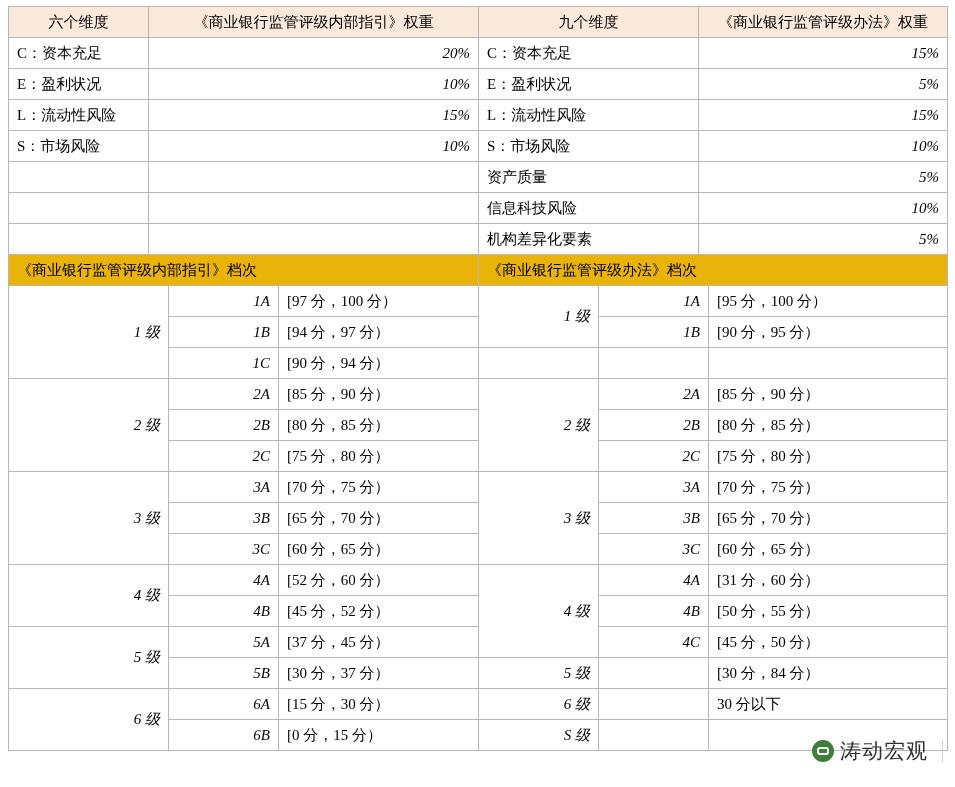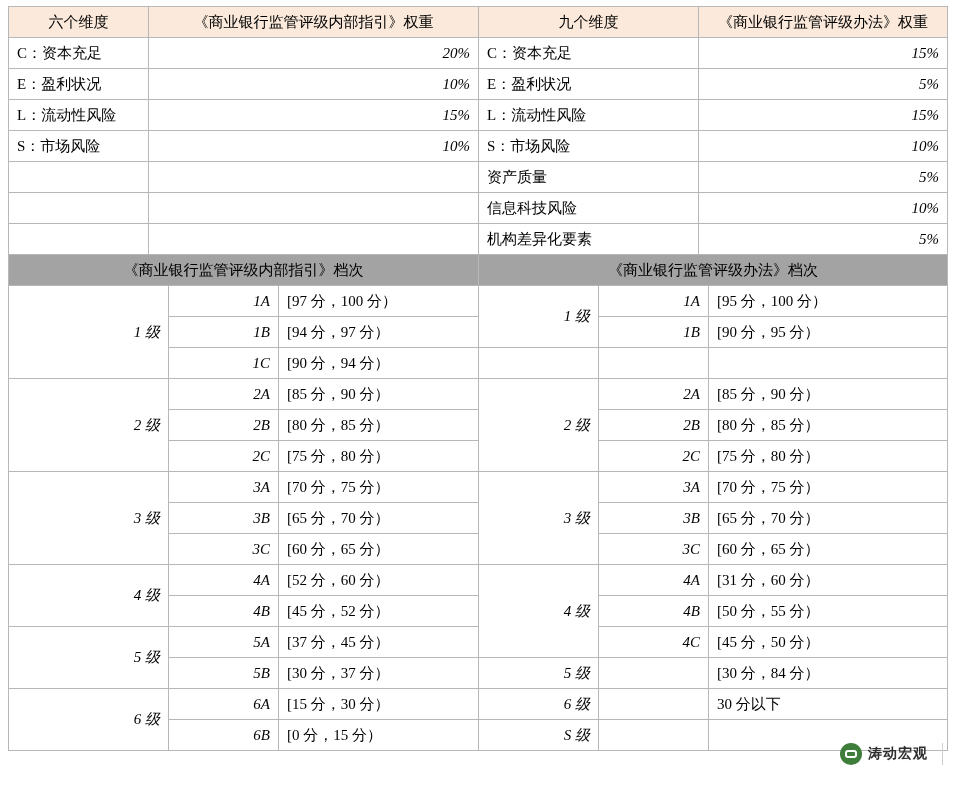--- a/index.html
+++ b/index.html
@@ -44,36 +44,34 @@
   }
   .center { text-align: right; font-style: italic; }
   .left { text-align: left; }
   .blank-cell {
     border-left: 1px solid #b7b7b7;
     border-right: 1px solid #b7b7b7;
     border-top: 1px solid transparent;
     border-bottom: 1px solid transparent;
   }
   .section-hdr td {
-    background: #a3a3a3;
-    text-align: center;
+    background: #eab308;
     font-weight: bold;
     font-size: 15px;
     height: 26px;
   }
   .wm {
     position: absolute;
     right: 12px;
     bottom: 22px;
     display: flex;
     align-items: center;
     gap: 6px;
     color: #2f2f2f;
-    font-size: 14px;
-    font-weight: bold;
+    font-size: 21px;
   }
   .wm-logo {
     width: 22px;
     height: 22px;
     border-radius: 50%;
     background: #3f7d3a;
     position: relative;
     display: inline-block;
   }
   .wm-logo::before {

